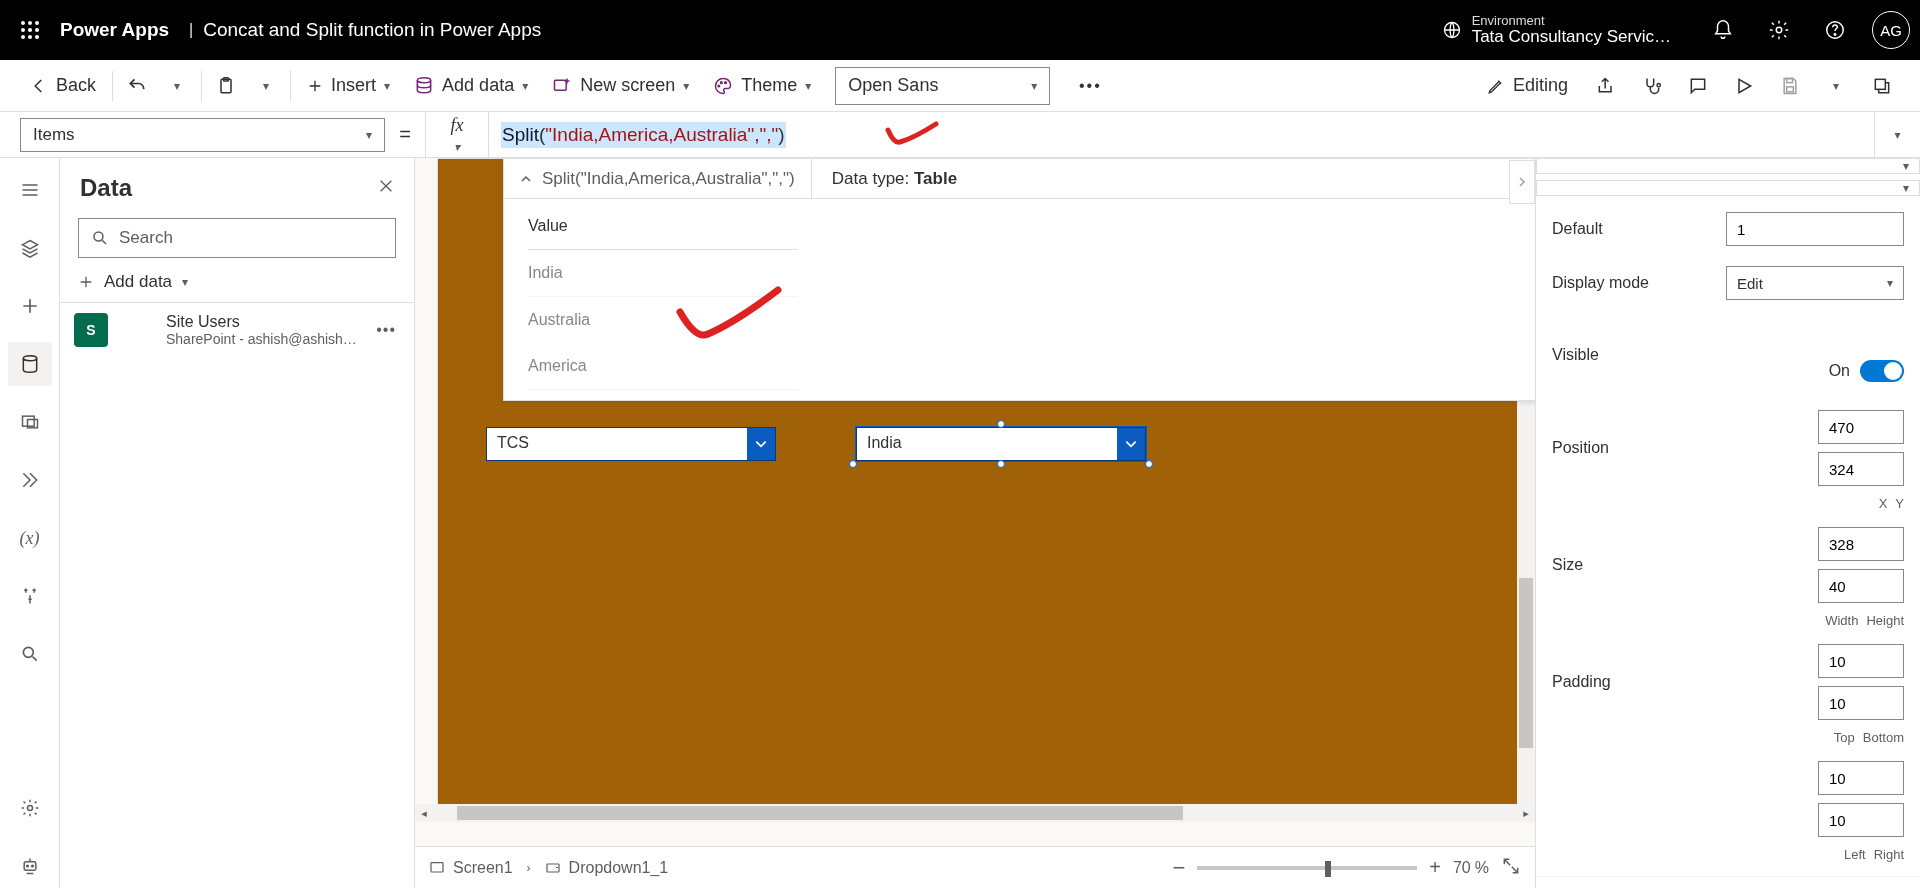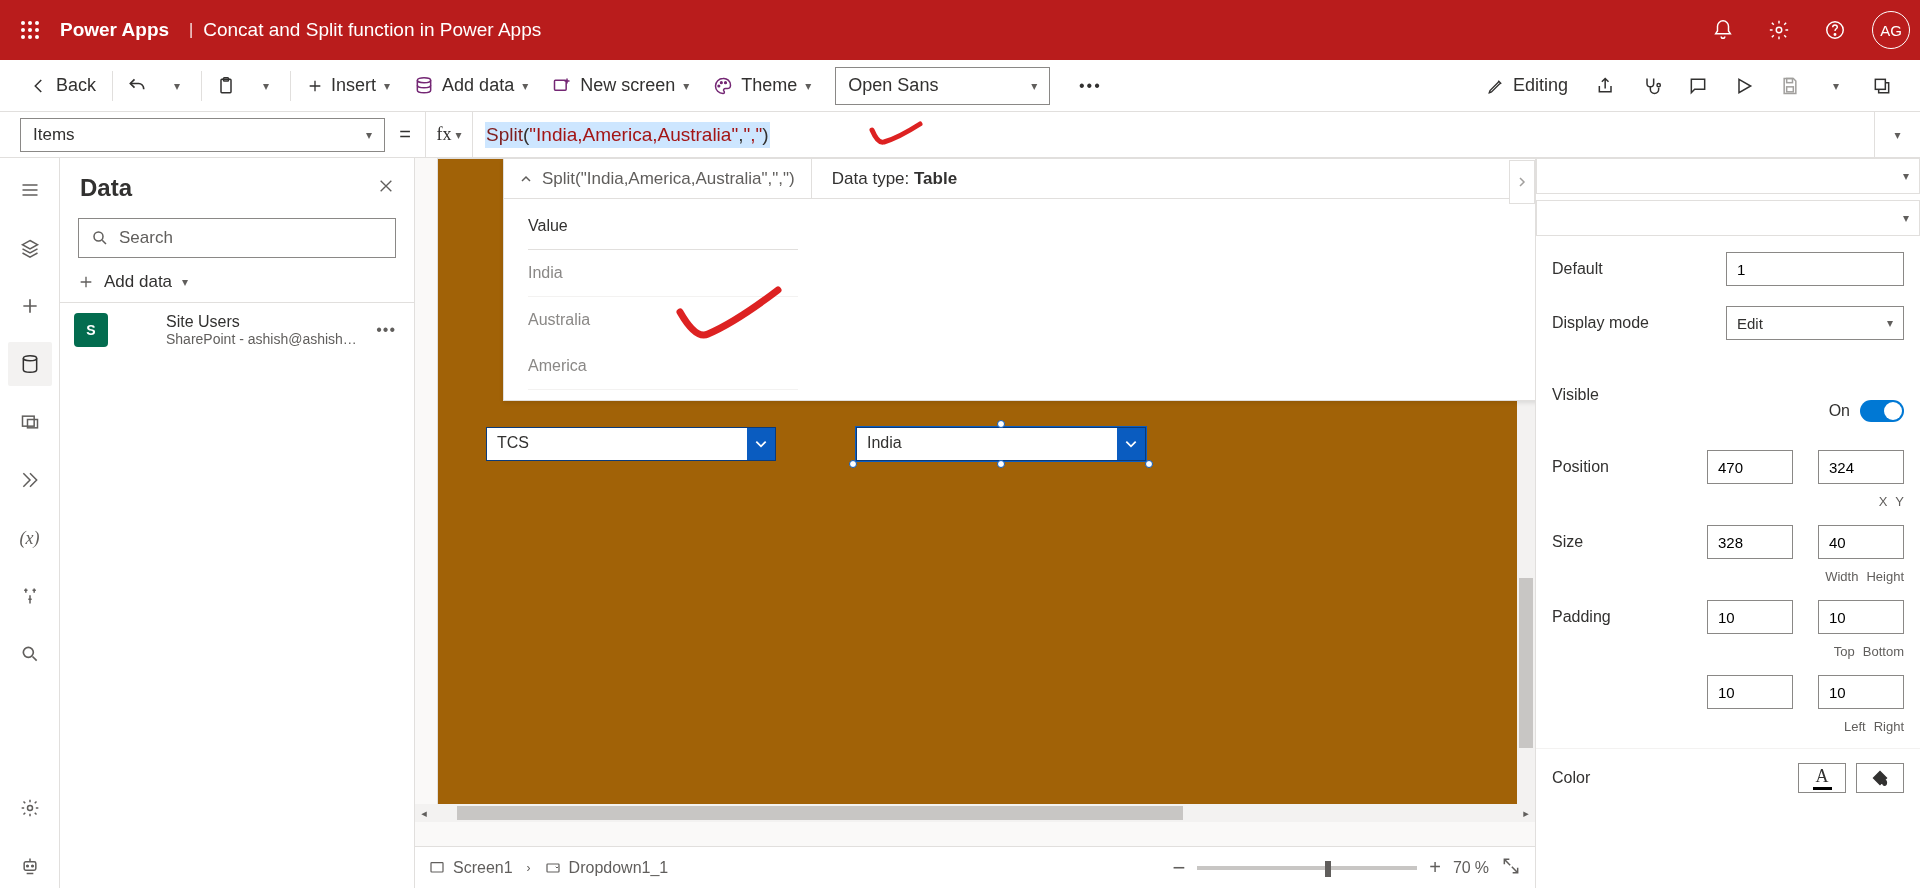--- a/index.html
+++ b/index.html
@@ -1,21 +1,21 @@
 <!DOCTYPE html>
 <html><head>
 <meta charset="utf-8">
 <style>
   * { margin: 0; padding: 0; box-sizing: border-box; font-family: "Segoe UI", Arial, sans-serif; }
   body { width: 1920px; height: 888px; overflow: hidden; background: #faf9f8; color: #323130; }
 
   
   .top-header {
     height: 60px;
-    background: #b91c1c;
+    background: #000000;
     color: #fff;
     display: flex;
     align-items: center;
     padding: 0 10px 0 0;
   }
   .waffle { width: 60px; height: 60px; display: flex; align-items: center; justify-content: center; cursor: pointer; }
   .app-brand { font-weight: 600; font-size: 19px; margin-right: 10px; }
   .app-sep { margin: 0 10px; opacity: 0.9; }
   .app-title { font-size: 19px; font-weight: 400; }
   .header-right { margin-left: auto; display: flex; align-items: center; gap: 8px; }
@@ -58,33 +58,33 @@
     border:1px solid #8a8886;
     background:#fff;
     display:flex;
     align-items:center;
     padding:0 12px;
     font-size:17px;
     justify-content:space-between;
     cursor:pointer;
   }
   .eq { width:40px; text-align:center; font-size:20px; }
-  .fx-box { width:48px; height:46px; display:flex; align-items:center; justify-content:center; border-left:1px solid #e1dfdd; border-right:1px solid #e1dfdd; font-size:18px; cursor:pointer; gap:4px;}
+  .fx-box { width:64px; height:46px; display:flex; align-items:center; justify-content:center; border-left:1px solid #e1dfdd; border-right:1px solid #e1dfdd; font-style:italic; font-size:18px; cursor:pointer; gap:4px;flex-direction:column;}
   .formula-input {
     flex:1;
     height:46px;
     padding:0 12px;
     display:flex;
     align-items:center;
     font-family: Consolas, monospace;
     font-size:19px;
     position:relative;
   }
   .formula-selected { background:#cde6ff; padding:2px 1px; }
-  .fn { color:#7f1d1d; }
+  .fn { color:#0f172a; }
   .str { color:#a31515; }
   .red-tick1 { position:absolute; left:395px; top:8px; }
   .formula-expand { width:46px; height:46px; display:flex; align-items:center; justify-content:center; cursor:pointer; border-left:1px solid #e1dfdd;}
 
   
   .main { display:flex; height: calc(888px - 60px - 52px - 46px); }
 
   
   .left-rail {
     width: 60px;
@@ -200,21 +200,21 @@
     padding:0;
   }
   .prop-row2 { display:flex; align-items:center; padding:10px 16px; font-size:16px; gap:10px; }
   .prop-label { flex:1; color:#323130; }
   .prop-input { width:178px; height:34px; border:1px solid #8a8886; padding:0 10px; font-size:15px; background:#fff; }
   .prop-input.small { width:86px; }
   .prop-dd2 { width:178px; height:34px; border:1px solid #8a8886; padding:0 10px; font-size:15px; display:flex; align-items:center; justify-content:space-between; cursor:pointer; }
   .toggle { display:flex; align-items:center; gap:10px;margin-top:32px; }
   .switch { width:44px; height:22px; background:#0078d4; border-radius:11px; position:relative; cursor:pointer;}
   .switch::after { content:""; position:absolute; right:2px; top:2px; width:18px; height:18px; background:#fff; border-radius:50%; }
-  .pair { display:flex; gap:25px; }
+  .pair { display:flex; gap:8px;flex-direction:column; }
   .sublabels { display:flex; justify-content:space-between; padding:0 16px 6px 16px; font-size:13px; color:#605e5c; }
   .sublabels-right { margin-left:auto; display:flex; gap:8px; }
   .color-row { display:flex; align-items:center; padding:14px 16px; gap:10px; border-top:1px solid #f3f2f1; margin-top:8px;}
   .color-sw { width:48px; height:30px; border:1px solid #8a8886; display:flex; align-items:center; justify-content:center; cursor:pointer; }
   .panel-dd-stub { height:36px; border:1px solid #e1dfdd; margin-bottom:6px; display:flex; align-items:center; justify-content:flex-end; padding:0 10px; cursor:pointer;}
   .panel-dd-stub + .panel-dd-stub { margin-top:0; }
 
   
   .vscroll-stub { width:18px; background:#f3f2f1; position:absolute; right:0; top:0; bottom:40px; }
   .vscroll-thumb { position:absolute; left:2px; width:14px; background:#c8c6c4; }
@@ -233,20 +233,30 @@
         <circle cx="16" cy="9" r="2"></circle>
         <circle cx="2" cy="16" r="2"></circle>
         <circle cx="9" cy="16" r="2"></circle>
         <circle cx="16" cy="16" r="2"></circle>
       </svg>
   </div>
   <span class="app-brand">Power Apps</span>
   <span class="app-sep">|</span>
   <span class="app-title">Concat and Split function in Power Apps</span>
   <div class="header-right">
+    <div class="env-block">
+      <svg width="20" height="20" viewBox="0 0 24 24" fill="none" stroke="#fff" stroke-width="1.6">
+          <circle cx="12" cy="12" r="9"></circle>
+          <path d="M3 12h18M12 3c3 3 3 15 0 18M12 3c-3 3-3 15 0 18"></path>
+        </svg>
+      <div class="env-text">
+        <span class="env-label">Environment</span>
+        <span class="env-val">Tata Consultancy Servic…</span>
+      </div>
+    </div>
     <div class="header-icon">
       <svg width="22" height="22" viewBox="0 0 24 24" fill="none" stroke="#fff" stroke-width="1.6">
           <path d="M6 8a6 6 0 1112 0v5l2 3H4l2-3V8zM10 19a2 2 0 004 0"></path>
         </svg>
     </div>
     <div class="header-icon">
       <svg width="22" height="22" viewBox="0 0 24 24" fill="none" stroke="#fff" stroke-width="1.6">
           <circle cx="12" cy="12" r="3"></circle>
           <path d="M12 2v3M12 19v3M4.2 4.2l2.1 2.1M17.7 17.7l2.1 2.1M2 12h3M19 12h3M4.2 19.8l2.1-2.1M17.7 6.3l2.1-2.1"></path>
         </svg>

